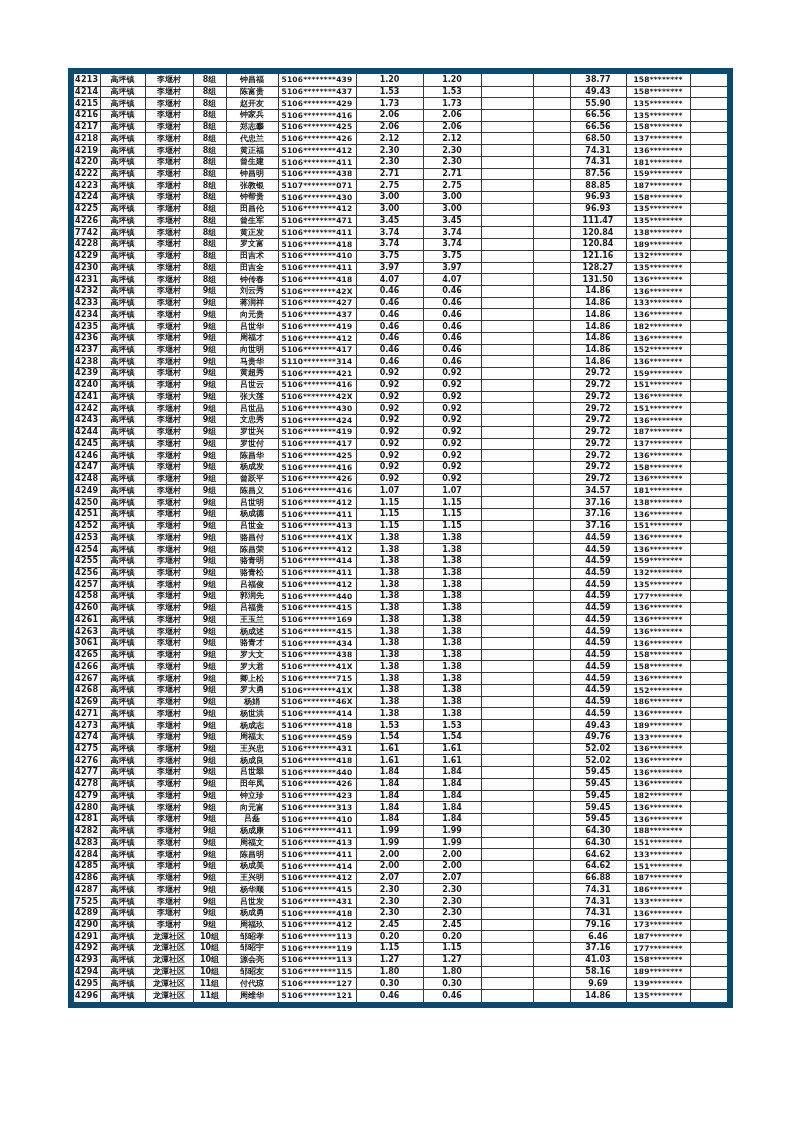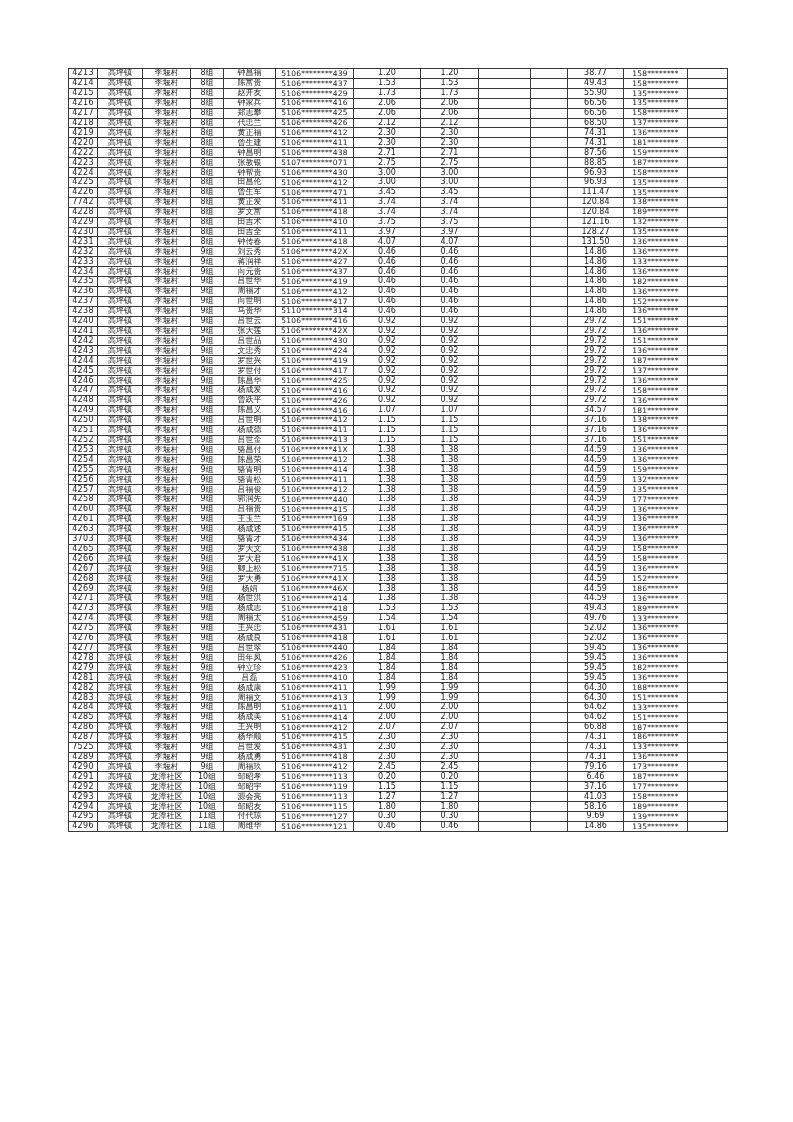--- a/index.html
+++ b/index.html
@@ -13,22 +13,23 @@
   }
   .sheet {
     position: absolute;
     left: 68px;
     top: 68px;
   }
   table.grid {
     border-collapse: collapse;
     table-layout: fixed;
     width: 659px;
-    height: 764px;
-    border: 1px solid #0c4a6e;
+    height: 940px;
+    border: 6px solid #0c4a6e;
+    font-weight: bold;
   }
   table.grid td {
     border: 1px solid #3a3a3a;
     padding: 0;
     margin: 0;
     font-size: 8px;
     line-height: 1;
     color: #1a1a1a;
     text-align: center;
     vertical-align: middle;
@@ -429,20 +430,35 @@
           <td class="c-id-masked">5110********314</td>
           <td class="c-value-a">0.46</td>
           <td class="c-value-b">0.46</td>
           <td class="c-blank-a"></td>
           <td class="c-blank-b"></td>
           <td class="c-amount">14.86</td>
           <td class="c-phone-masked">136********</td>
           <td class="c-blank-c"></td>
         </tr>
         <tr>
+          <td class="c-serial">4239</td>
+          <td class="c-town">高坪镇</td>
+          <td class="c-village">李堰村</td>
+          <td class="c-group">9组</td>
+          <td class="c-name">黄超秀</td>
+          <td class="c-id-masked">5106********421</td>
+          <td class="c-value-a">0.92</td>
+          <td class="c-value-b">0.92</td>
+          <td class="c-blank-a"></td>
+          <td class="c-blank-b"></td>
+          <td class="c-amount">29.72</td>
+          <td class="c-phone-masked">159********</td>
+          <td class="c-blank-c"></td>
+        </tr>
+        <tr>
           <td class="c-serial">4240</td>
           <td class="c-town">高坪镇</td>
           <td class="c-village">李堰村</td>
           <td class="c-group">9组</td>
           <td class="c-name">吕世云</td>
           <td class="c-id-masked">5106********416</td>
           <td class="c-value-a">0.92</td>
           <td class="c-value-b">0.92</td>
           <td class="c-blank-a"></td>
           <td class="c-blank-b"></td>
@@ -759,21 +775,21 @@
           <td class="c-id-masked">5106********415</td>
           <td class="c-value-a">1.38</td>
           <td class="c-value-b">1.38</td>
           <td class="c-blank-a"></td>
           <td class="c-blank-b"></td>
           <td class="c-amount">44.59</td>
           <td class="c-phone-masked">136********</td>
           <td class="c-blank-c"></td>
         </tr>
         <tr>
-          <td class="c-serial">3703</td>
+          <td class="c-serial">3061</td>
           <td class="c-town">高坪镇</td>
           <td class="c-village">李堰村</td>
           <td class="c-group">9组</td>
           <td class="c-name">骆青才</td>
           <td class="c-id-masked">5106********434</td>
           <td class="c-value-a">1.38</td>
           <td class="c-value-b">1.38</td>
           <td class="c-blank-a"></td>
           <td class="c-blank-b"></td>
           <td class="c-amount">44.59</td>
@@ -966,20 +982,35 @@
           <td class="c-village">李堰村</td>
           <td class="c-group">9组</td>
           <td class="c-name">钟立珍</td>
           <td class="c-id-masked">5106********423</td>
           <td class="c-value-a">1.84</td>
           <td class="c-value-b">1.84</td>
           <td class="c-blank-a"></td>
           <td class="c-blank-b"></td>
           <td class="c-amount">59.45</td>
           <td class="c-phone-masked">182********</td>
+          <td class="c-blank-c"></td>
+        </tr>
+        <tr>
+          <td class="c-serial">4280</td>
+          <td class="c-town">高坪镇</td>
+          <td class="c-village">李堰村</td>
+          <td class="c-group">9组</td>
+          <td class="c-name">向元富</td>
+          <td class="c-id-masked">5106********313</td>
+          <td class="c-value-a">1.84</td>
+          <td class="c-value-b">1.84</td>
+          <td class="c-blank-a"></td>
+          <td class="c-blank-b"></td>
+          <td class="c-amount">59.45</td>
+          <td class="c-phone-masked">136********</td>
           <td class="c-blank-c"></td>
         </tr>
         <tr>
           <td class="c-serial">4281</td>
           <td class="c-town">高坪镇</td>
           <td class="c-village">李堰村</td>
           <td class="c-group">9组</td>
           <td class="c-name">吕磊</td>
           <td class="c-id-masked">5106********410</td>
           <td class="c-value-a">1.84</td>

